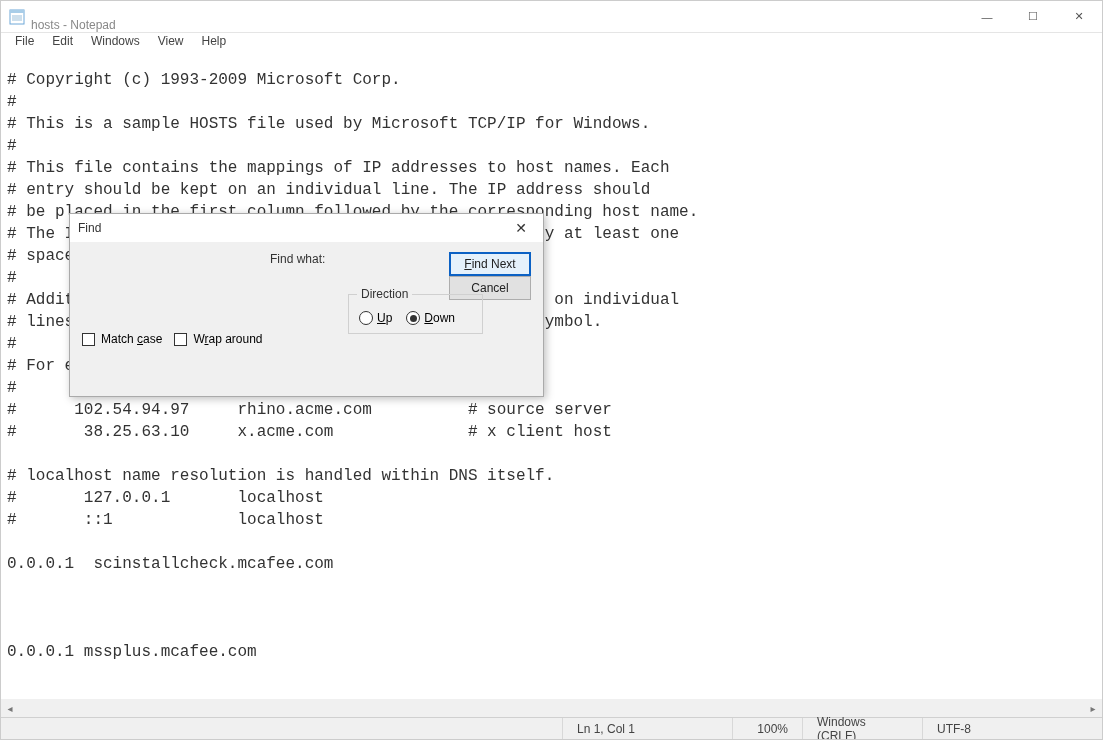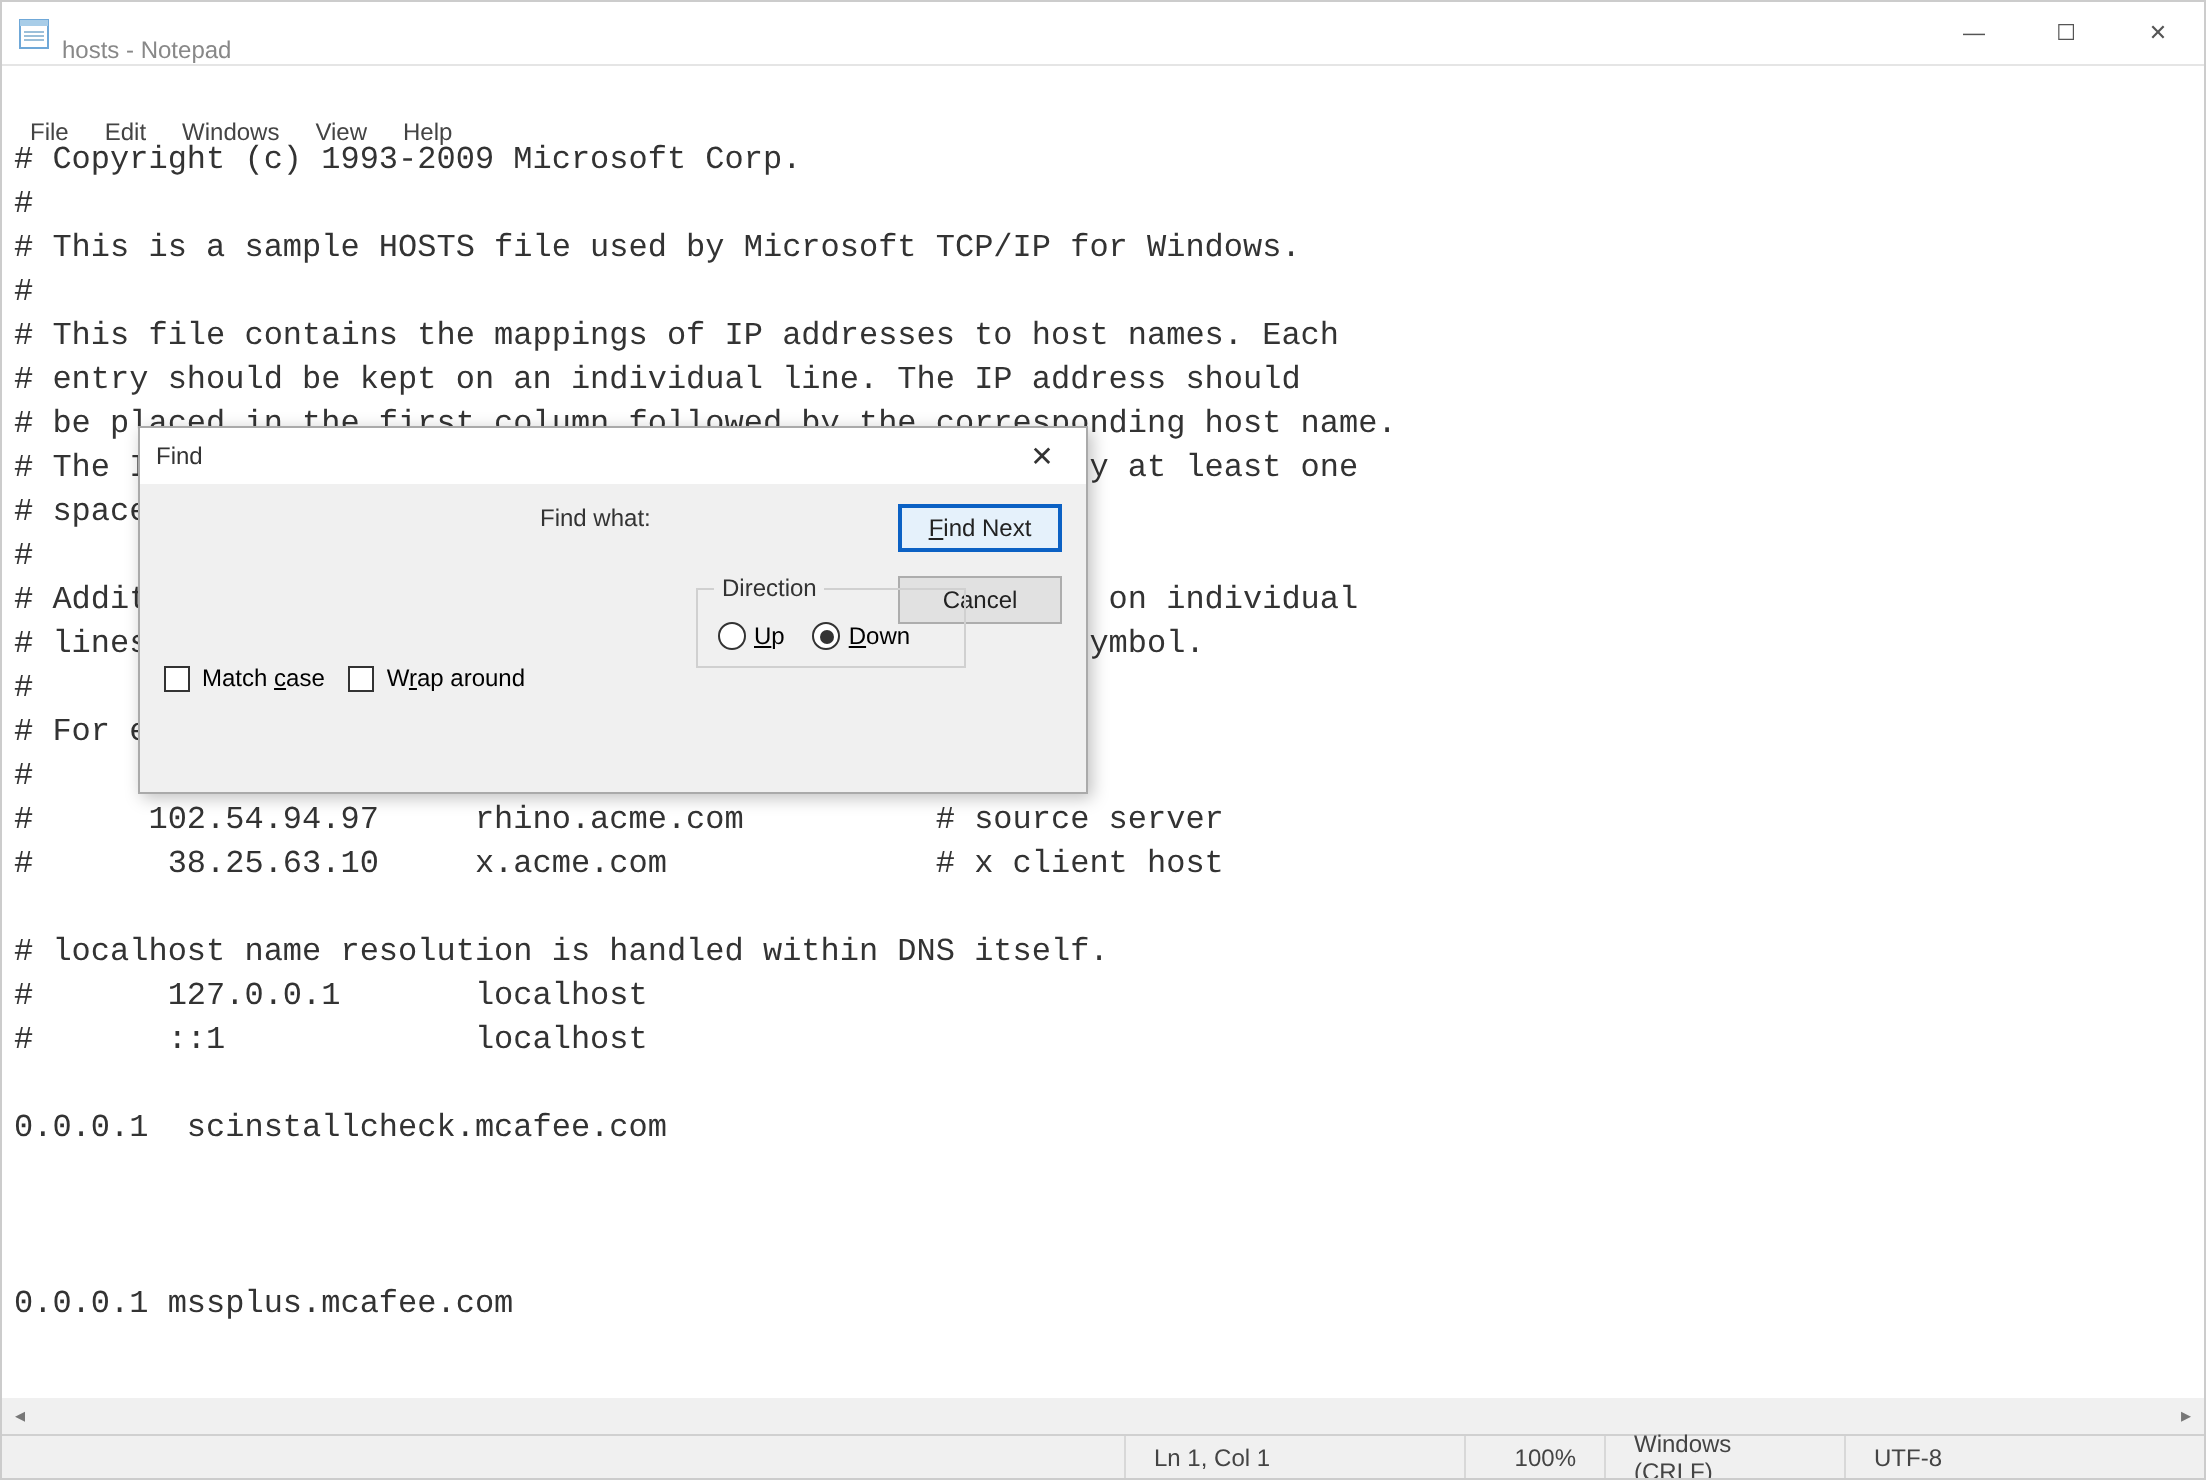--- a/index.html
+++ b/index.html
@@ -4,39 +4,39 @@
 <style>
 * { box-sizing: border-box; margin: 0; padding: 0; }
 body { font-family: "Segoe UI", Tahoma, sans-serif; font-size: 12px; background: #fff; width: 1103px; height: 740px; overflow: hidden; position: relative; border: 1px solid #ccc; }
 
 .titlebar { height: 32px; display: flex; align-items: center; background: #fff; border-bottom: 1px solid #e5e5e5; }
 .titlebar .app-icon { width: 16px; height: 16px; margin: 0 6px 0 8px; }
 .titlebar .title { color: #888; font-size: 12px; flex: 1; margin-top: 17px; }
 .win-controls { display: flex; height: 100%; }
 .win-controls .ctrl { width: 46px; display: flex; align-items: center; justify-content: center; color: #555; font-family: "Segoe UI Symbol", sans-serif; font-size: 11px; }
 
-.menubar { height: 20px; display: flex; align-items: center; padding: 0 6px 4px 6px; gap: 2px; margin-top: 25px; }
+.menubar { height: 20px; display: flex; align-items: center; padding: 0 6px 4px 6px; gap: 2px; }
 .menubar .menu-item { padding: 2px 8px; color: #444; font-size: 12px; }
 
 .editor { position: absolute; top: 54px; left: 0; right: 0; bottom: 40px; padding: 2px 6px; font-family: Consolas, "Courier New", monospace; font-size: 16px; line-height: 22px; color: #333; white-space: pre; overflow: hidden; margin-top: 12px; }
 
 .find-dialog { position: absolute; top: 212px; left: 68px; width: 475px; height: 184px; background: #f0f0f0; border: 1px solid #aaa; box-shadow: 2px 2px 8px rgba(0,0,0,.25); font-size: 12px; }
 .find-dialog .dlg-title { height: 28px; display: flex; align-items: center; padding: 0 8px; background: #fff; gap: 36px; }
 .find-dialog .dlg-title .tlabel { flex: 1; color: #333; }
 .find-dialog .dlg-title .close { width: 28px; text-align: center; font-size: 14px; color: #333; }
 .dlg-body { padding: 10px 10px 8px 12px; position: relative; height: calc(100% - 28px); }
 
 .find-row { display: flex; align-items: center; flex-direction: column; }
 .find-label { width: 75px; color: #333; }
 .input-wrap { border: 4px solid #e31920; padding: 3px; display: inline-block; }
 .find-input { width: 250px; height: 22px; border: 1px solid #2a7ec7; padding: 2px 4px; font-size: 12px; outline: none; background: #fff; }
 
 .btn { width: 82px; height: 24px; background: #e1e1e1; border: 1px solid #adadad; color: #222; font-size: 12px; display: flex; align-items: center; justify-content: center; }
 .btn.primary { border: 2px solid #0b61c4; background: #e5f1fb; }
-.btn-col { position: absolute; top: 10px; right: 12px; display: flex; flex-direction: column; gap: 12px; align-items: center; }
+.btn-col { position: absolute; top: 10px; right: 12px; display: flex; flex-direction: column; align-items: center; }
 
 .direction-group { position: absolute; top: 52px; left: 278px; border: 1px solid #d0d0d0; padding: 16px 10px 8px 10px; width: 135px; }
 .direction-group .legend { position: absolute; top: -8px; left: 8px; background: #f0f0f0; padding: 0 4px; color: #333; }
 .radio-row { display: flex; gap: 14px; align-items: flex-start; }
 .radio { display: flex; align-items: center; gap: 4px; }
 .radio .circ { width: 14px; height: 14px; border: 1px solid #333; border-radius: 50%; display: flex; align-items: center; justify-content: center; background: #fff; }
 .radio .circ .dot { width: 7px; height: 7px; background: #333; border-radius: 50%; }
 
 .checks { position: absolute; top: 90px; left: 12px; display: flex; flex-direction: row; gap: 12px; }
 .chk { display: flex; align-items: center; gap: 6px; }

